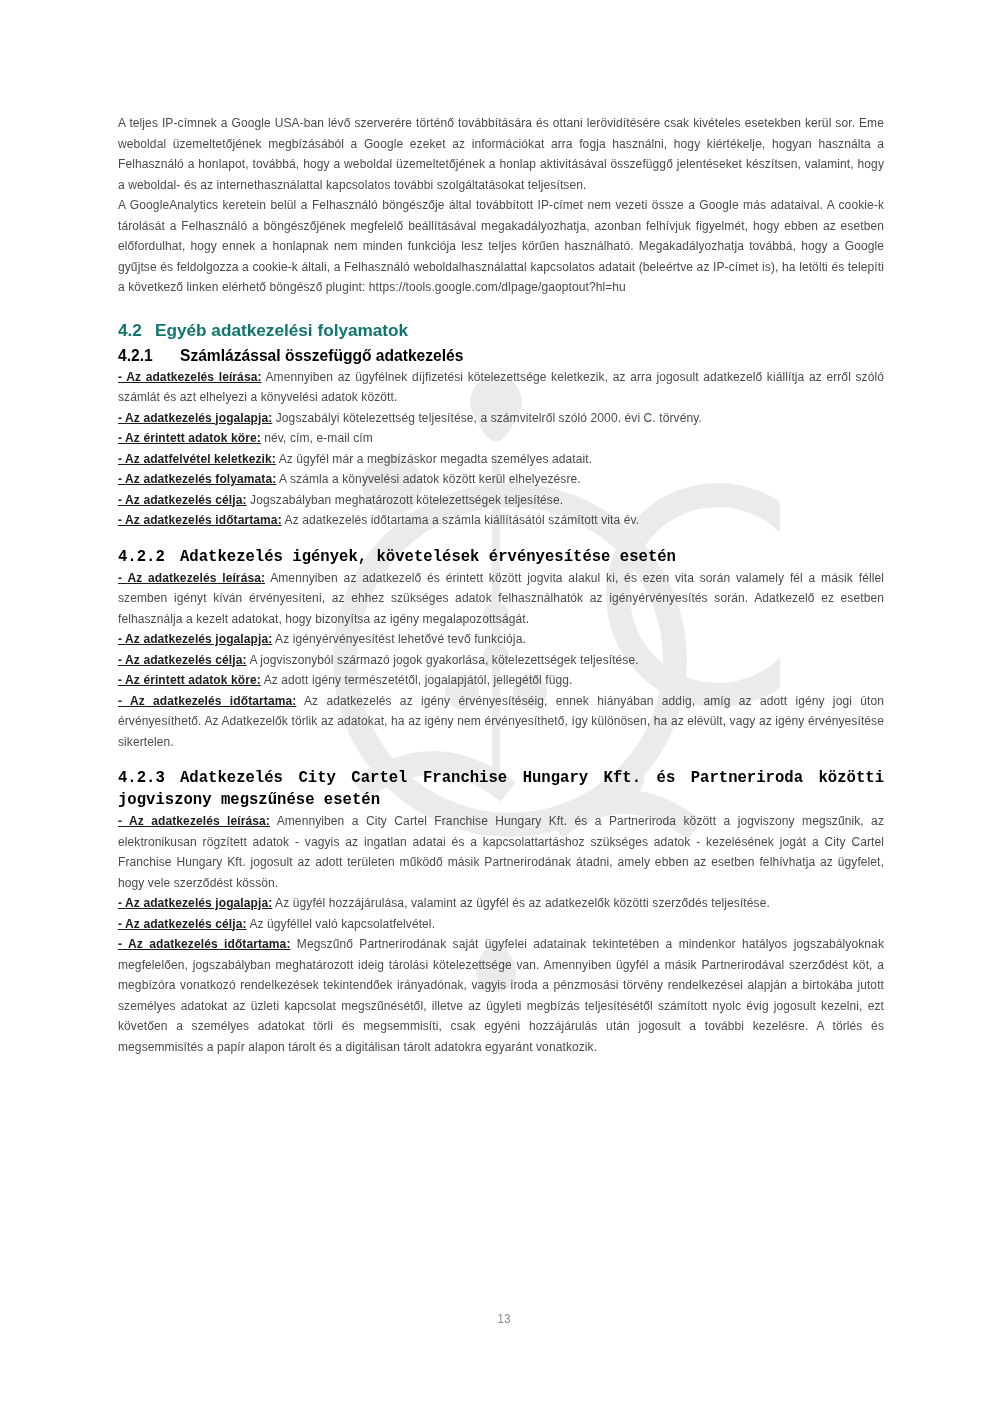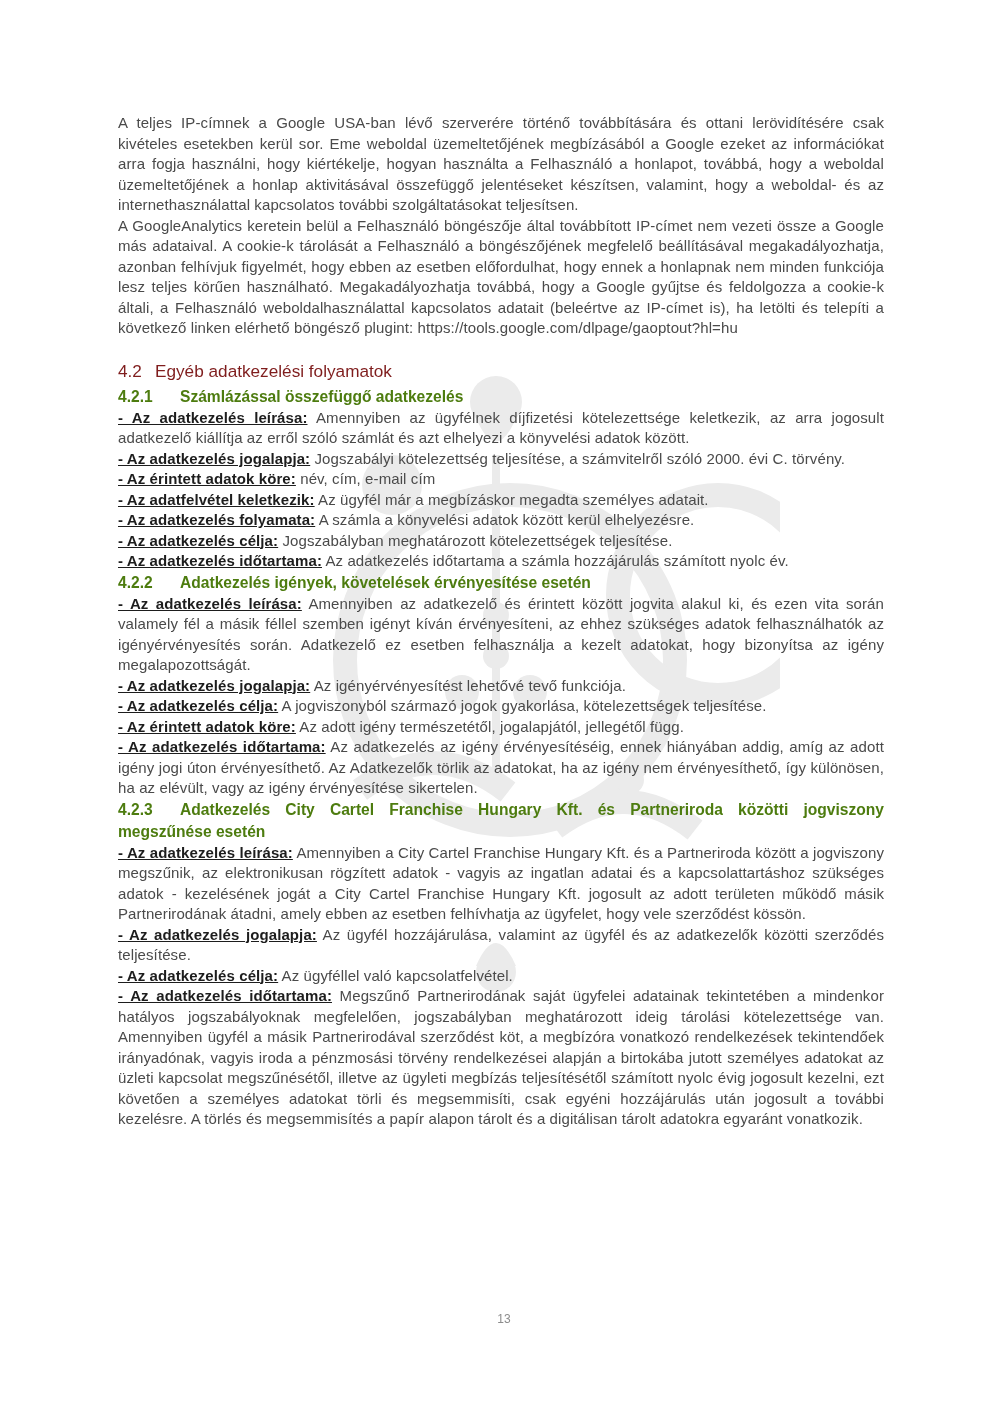--- a/index.html
+++ b/index.html
@@ -13,39 +13,39 @@
   .watermark {
     position:absolute; left:300px; top:360px;
     z-index:0;
   }
   .content {
     position:absolute; left:118px; top:113px; width:766px;
     z-index:1;
   }
   p.body {
     margin:0;
-    font-size:15px; line-height:20.5px; letter-spacing:0.1px;
+    font-size:12px; line-height:20.5px; letter-spacing:0.1px;
     color:#4a4a4a;
     text-align:justify;
   }
   p.body .lbl { font-weight:bold; color:#1d1d1d;text-decoration:underline; }
   h2.h-sec {
     margin:20px 0 0 0;
     font-size:17.2px; line-height:24px;
-    color:#7f1d1d; font-weight:normal;
+    color:#0f766e; font-weight:bold;
   }
   h2.h-sec .num { display:inline-block; min-width:37px; }
   h3.h-sub {
     margin:3px 0 0 0;
     font-size:15.6px; line-height:22px;
-    color:#4d7c0f; font-weight:bold;
+    color:#000000; font-weight:bold;
     text-align:justify;
   }
   h3.h-sub .num { display:inline-block; min-width:62px; }
-  h3.h-sub.gap { margin-top:0; }
+  h3.h-sub.gap { margin-top:15px;font-family:Liberation Mono, monospace; }
   .page-number {
     position:absolute; top:1312px; left:4px; width:100%;
     text-align:center;
     font-size:12px; color:#8c8c8c;
     z-index:1;
   }
 </style>
 </head>
 <body>
 
@@ -81,21 +81,21 @@
     <h2 class="h-sec"><span class="num">4.2</span><span>Egyéb adatkezelési folyamatok</span></h2>
 
     <h3 class="h-sub"><span class="num">4.2.1</span><span>Számlázással összefüggő adatkezelés</span></h3>
 
     <p class="body"><span class="lbl">- Az adatkezelés leírása:</span> <span>Amennyiben az ügyfélnek díjfizetési kötelezettsége keletkezik, az arra jogosult adatkezelő kiállítja az erről szóló számlát és azt elhelyezi a könyvelési adatok között.</span></p>
     <p class="body"><span class="lbl">- Az adatkezelés jogalapja:</span> <span>Jogszabályi kötelezettség teljesítése, a számvitelről szóló 2000. évi C. törvény.</span></p>
     <p class="body"><span class="lbl">- Az érintett adatok köre:</span> <span>név, cím, e-mail cím</span></p>
     <p class="body"><span class="lbl">- Az adatfelvétel keletkezik:</span> <span>Az ügyfél már a megbízáskor megadta személyes adatait.</span></p>
     <p class="body"><span class="lbl">- Az adatkezelés folyamata:</span> <span>A számla a könyvelési adatok között kerül elhelyezésre.</span></p>
     <p class="body"><span class="lbl">- Az adatkezelés célja:</span> <span>Jogszabályban meghatározott kötelezettségek teljesítése.</span></p>
-    <p class="body"><span class="lbl">- Az adatkezelés időtartama:</span> <span>Az adatkezelés időtartama a számla hozzájárulás számított nyolc év.</span></p>
+    <p class="body"><span class="lbl">- Az adatkezelés időtartama:</span> <span>Az adatkezelés időtartama a számla kiállításától számított vita év.</span></p>
 
     <h3 class="h-sub gap"><span class="num">4.2.2</span><span>Adatkezelés igények, követelések érvényesítése esetén</span></h3>
 
     <p class="body"><span class="lbl">- Az adatkezelés leírása:</span> <span>Amennyiben az adatkezelő és érintett között jogvita alakul ki, és ezen vita során valamely fél a másik féllel szemben igényt kíván érvényesíteni, az ehhez szükséges adatok felhasználhatók az igényérvényesítés során. Adatkezelő ez esetben felhasználja a kezelt adatokat, hogy bizonyítsa az igény megalapozottságát.</span></p>
     <p class="body"><span class="lbl">- Az adatkezelés jogalapja:</span> <span>Az igényérvényesítést lehetővé tevő funkciója.</span></p>
     <p class="body"><span class="lbl">- Az adatkezelés célja:</span> <span>A jogviszonyból származó jogok gyakorlása, kötelezettségek teljesítése.</span></p>
     <p class="body"><span class="lbl">- Az érintett adatok köre:</span> <span>Az adott igény természetétől, jogalapjától, jellegétől függ.</span></p>
     <p class="body"><span class="lbl">- Az adatkezelés időtartama:</span> <span>Az adatkezelés az igény érvényesítéséig, ennek hiányában addig, amíg az adott igény jogi úton érvényesíthető. Az Adatkezelők törlik az adatokat, ha az igény nem érvényesíthető, így különösen, ha az elévült, vagy az igény érvényesítése sikertelen.</span></p>
 
     <h3 class="h-sub gap"><span class="num">4.2.3</span><span>Adatkezelés City Cartel Franchise Hungary Kft. és Partneriroda közötti jogviszony megszűnése esetén</span></h3>

